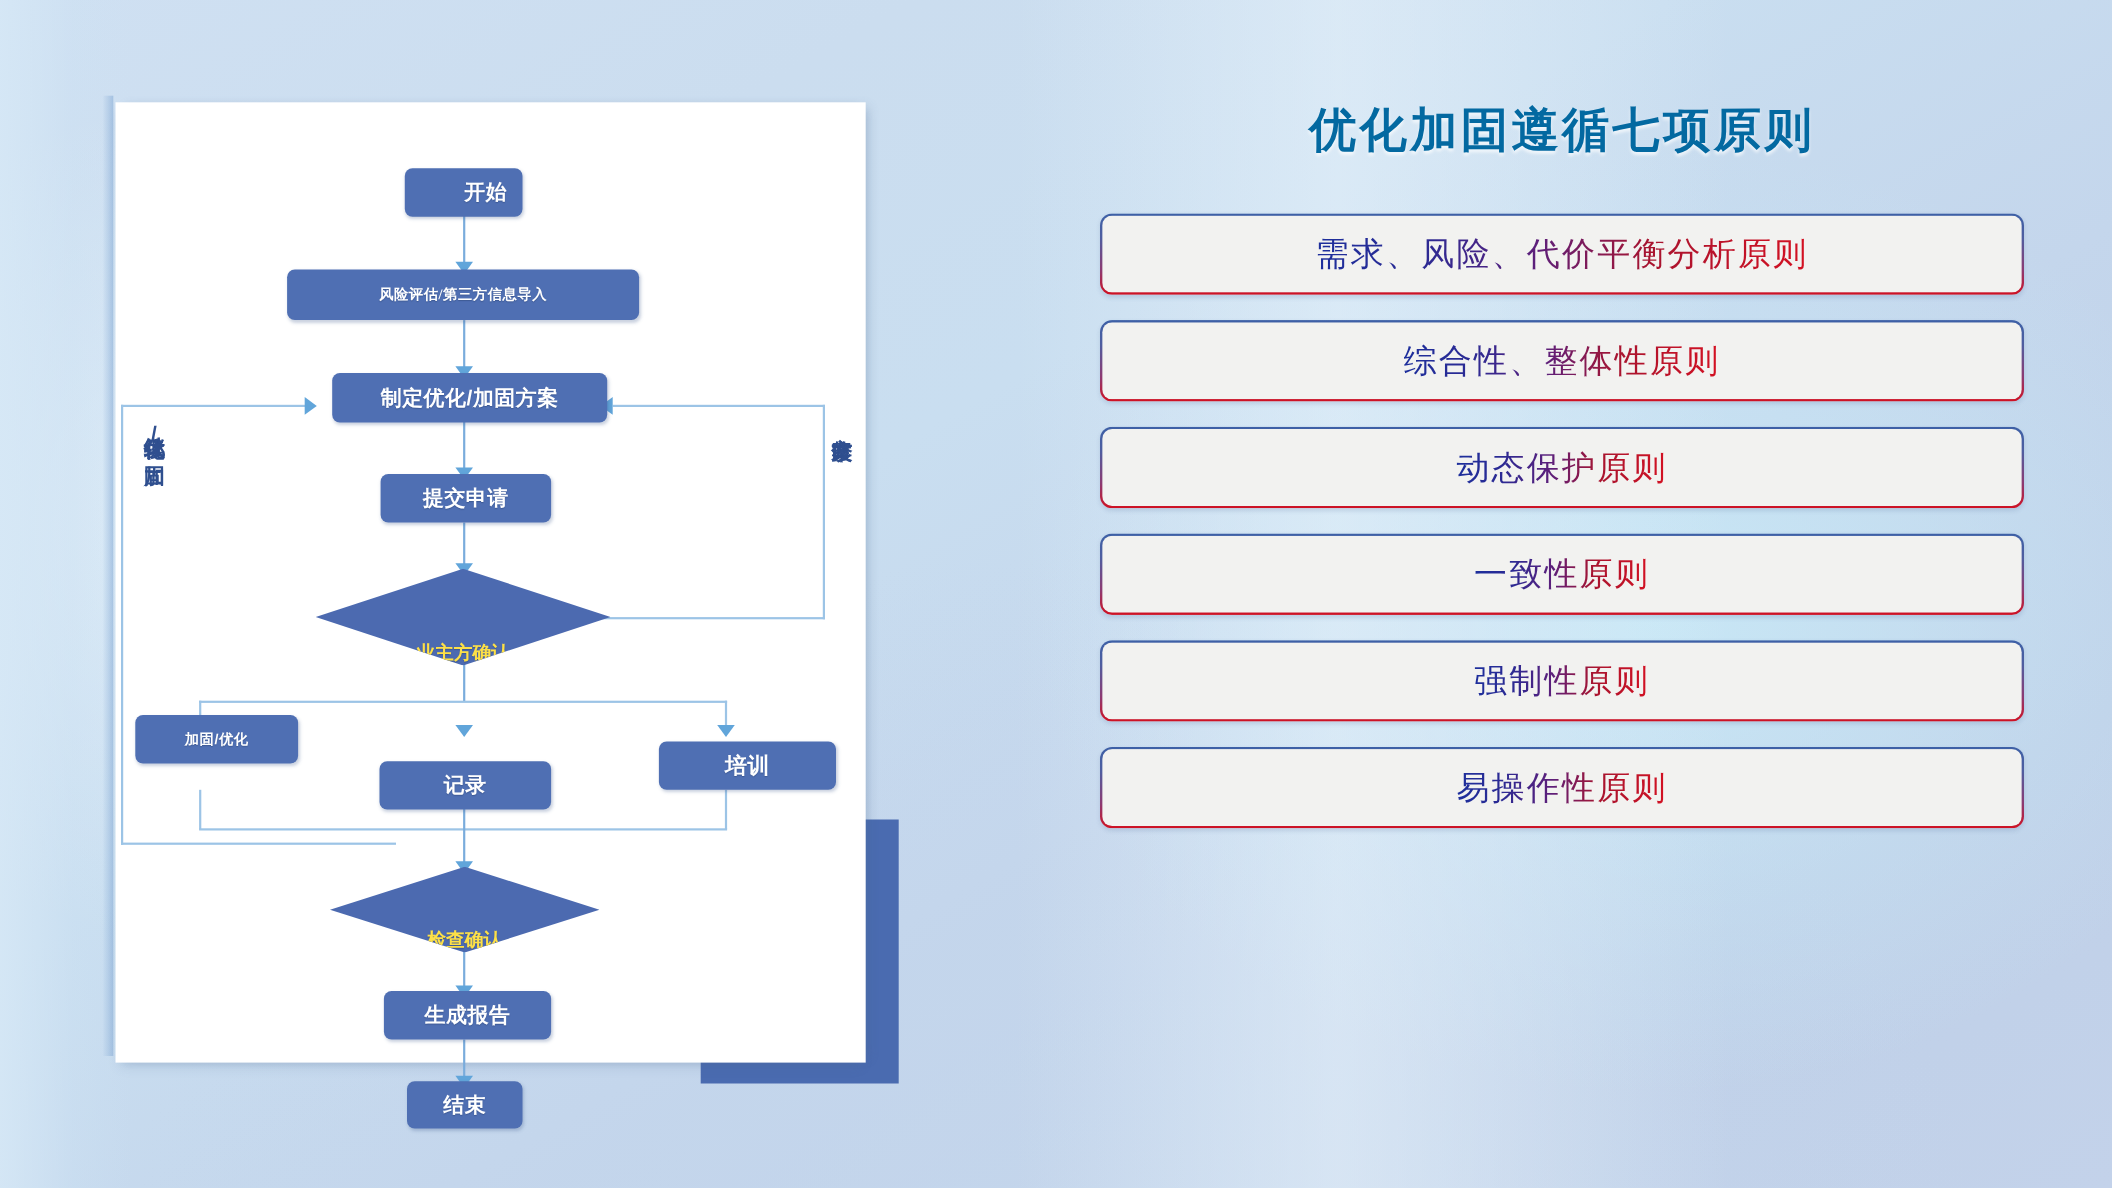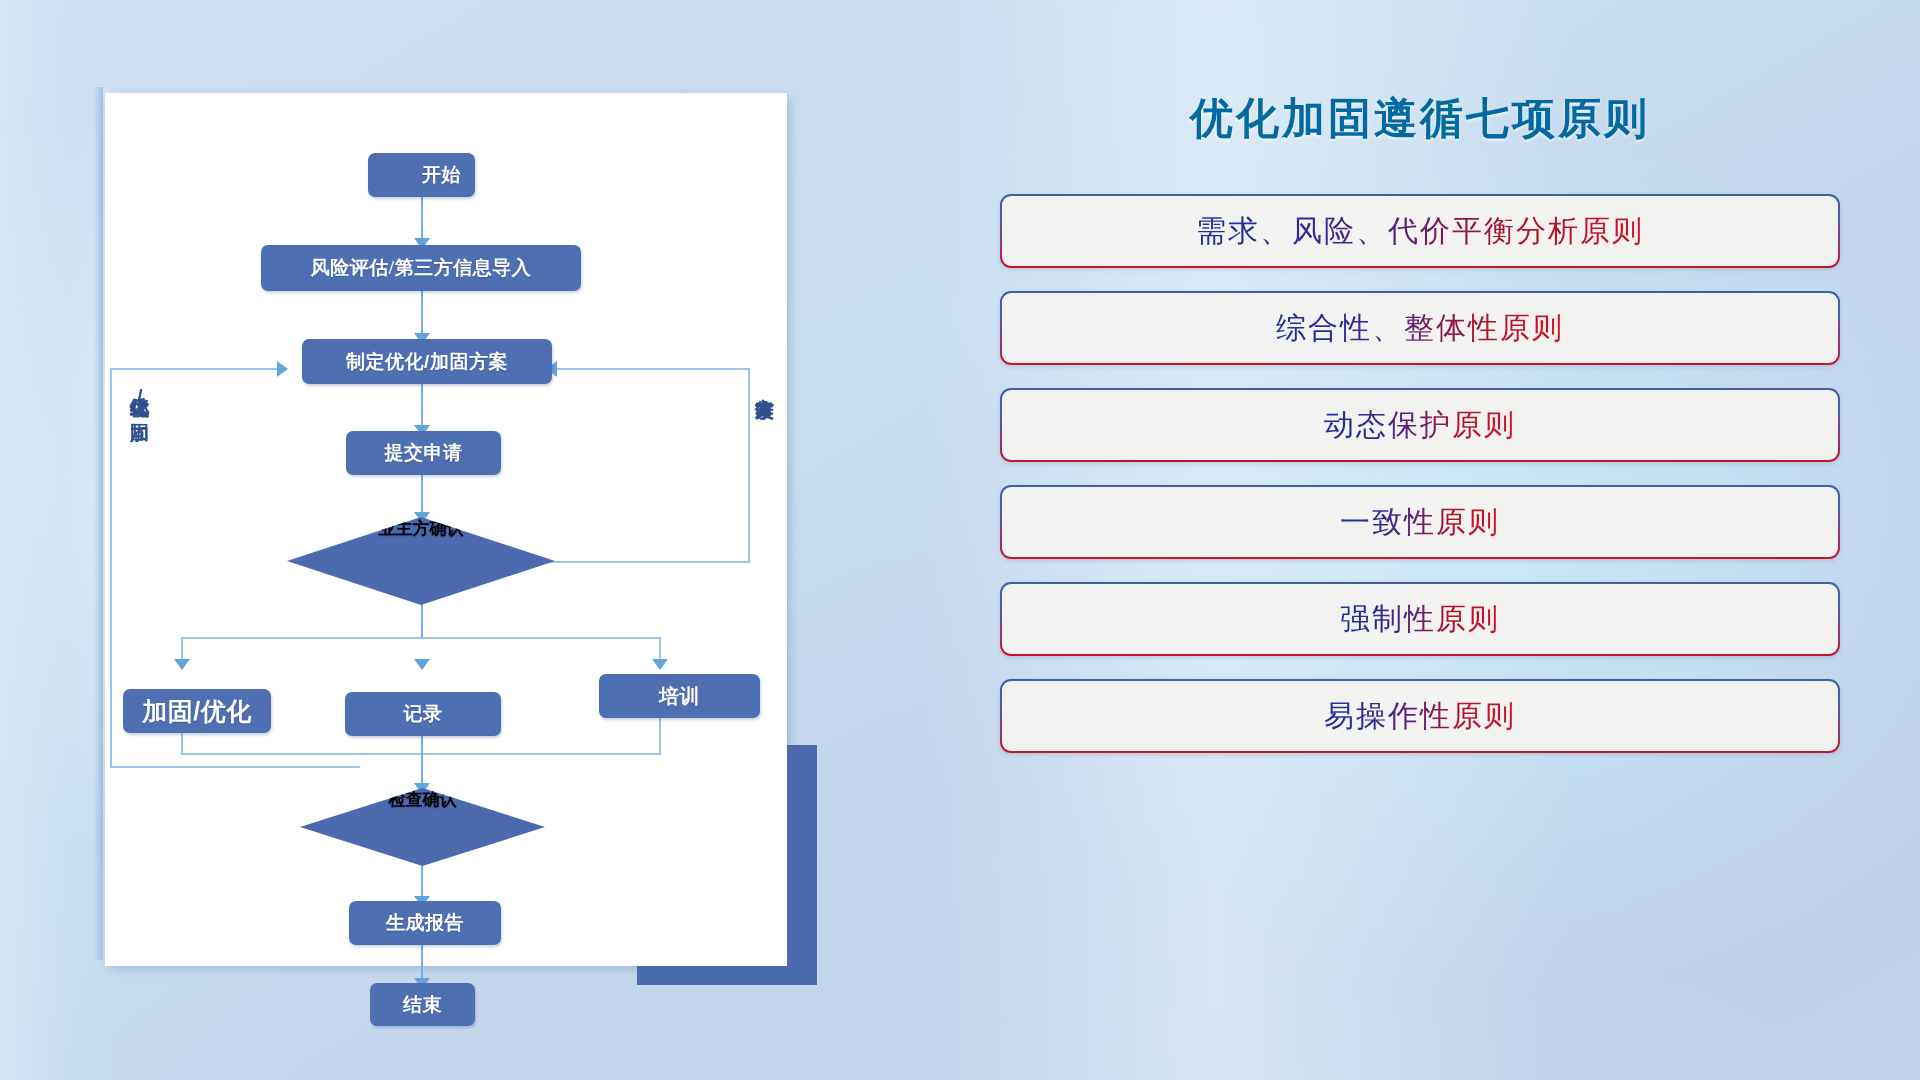--- a/index.html
+++ b/index.html
@@ -53,23 +53,23 @@
     display: flex; align-items: center; justify-content: center;
     font-weight: bold;
     white-space: nowrap;
     letter-spacing: .5px;
     text-shadow: 0 1px 1px rgba(30,50,90,.35);
     box-shadow: 1px 2px 3px rgba(60,90,140,.28);
   }
   .diamond {
     position: absolute;
     background: #4c6ab0;
-    color: #000000;
-    font-weight: bold;
-    display: flex; align-items: flex-start; justify-content: center;
+    color: #fde047;
+    font-weight: bold;
+    display: flex; align-items: flex-end; justify-content: center;
     clip-path: polygon(50% 0%, 100% 50%, 50% 100%, 0% 50%);
     text-shadow: 0 1px 1px rgba(30,50,90,.35);
   }
 
   
   .ln { position: absolute; background: #7aacdc; }
   .ln.v { width: 2px; }
   .ln.h { height: 2px; }
   .ln.thin { background: #9cc4e6; }
   .arrow-d {
@@ -192,37 +192,37 @@
     <div class="ln v" style="left:316px; top:772px; height:36px;"></div>
     <div class="arrow-d" style="left:309px; top:803px;"></div>
 
     <div class="ln v" style="left:316px; top:852px; height:38px;"></div>
     <div class="arrow-d" style="left:309px; top:885px;"></div>
 
     <div class="node" style="left:263px; top:60px; width:107px; height:44px; font-size:19px;padding-left:40px;">
       <span>开始</span>
     </div>
 
-    <div class="node" style="left:156px; top:152px; width:320px; height:46px; font-size:19px;font-family:Liberation Serif, serif;">
+    <div class="node" style="left:156px; top:152px; width:320px; height:46px; font-size:13px;font-family:Liberation Serif, serif;">
       <span>风险评估/第三方信息导入</span>
     </div>
 
     <div class="node" style="left:197px; top:246px; width:250px; height:45px; font-size:19px;">
       <span>制定优化/加固方案</span>
     </div>
 
     <div class="node" style="left:241px; top:338px; width:155px; height:44px; font-size:19px;">
       <span>提交申请</span>
     </div>
 
     <div class="diamond" style="left:182px; top:424px; width:268px; height:88px; font-size:17px;">
       <span>业主方确认</span>
     </div>
 
-    <div class="node" style="left:18px; top:596px; width:148px; height:44px; font-size:25px;">
+    <div class="node" style="left:18px; top:557px; width:148px; height:44px; font-size:13px;">
       <span>加固/优化</span>
     </div>
 
     <div class="node" style="left:240px; top:599px; width:156px; height:44px; font-size:19px;">
       <span>记录</span>
     </div>
 
     <div class="node" style="left:494px; top:581px; width:161px; height:44px; font-size:20px;">
       <span>培训</span>
     </div>

